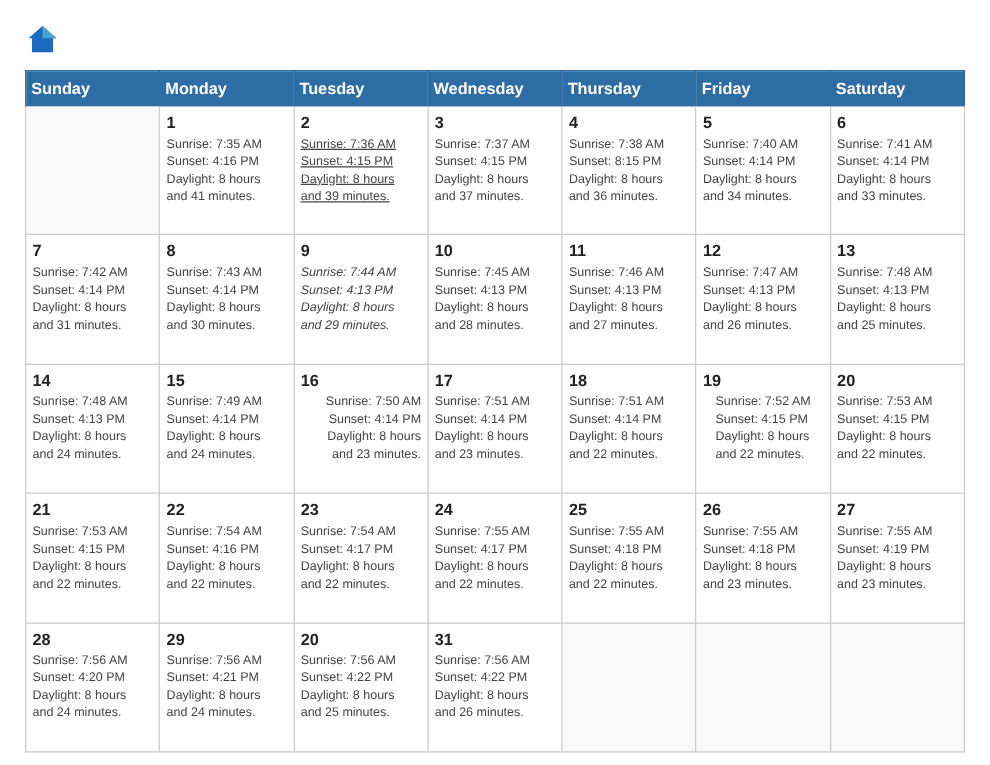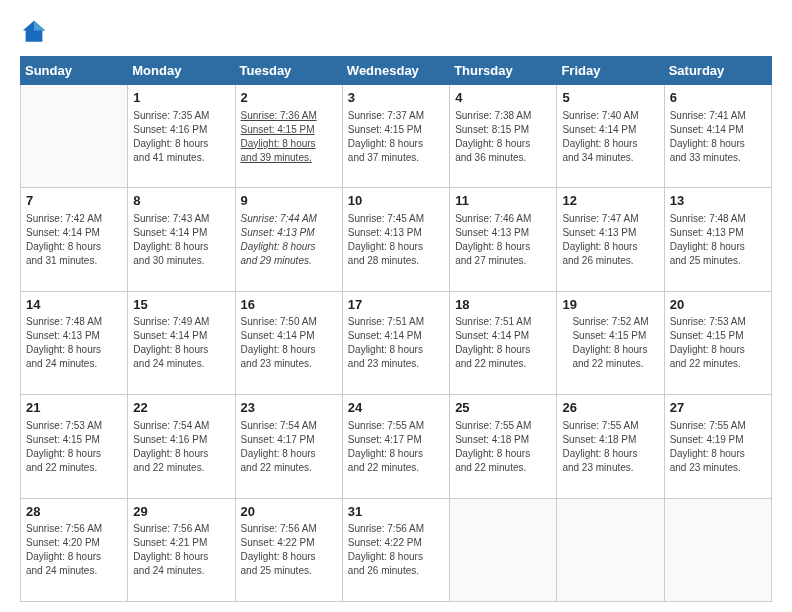--- a/index.html
+++ b/index.html
@@ -233,21 +233,21 @@
           </td>
           <td>
             <span class="day-number">15</span>
             <div class="day-info" style="white-space: pre-line;">Sunrise: 7:49 AM
 Sunset: 4:14 PM
 Daylight: 8 hours
 and 24 minutes.</div>
           </td>
           <td>
             <span class="day-number">16</span>
-            <div class="day-info" style="white-space: pre-line;">Sunrise: 7:50 AM
+            <div class="day-info" style="white-space: pre-line; text-align: right;">Sunrise: 7:50 AM
 Sunset: 4:14 PM
 Daylight: 8 hours
 and 23 minutes.</div>
           </td>
           <td>
             <span class="day-number">17</span>
             <div class="day-info" style="white-space: pre-line;">Sunrise: 7:51 AM
 Sunset: 4:14 PM
 Daylight: 8 hours
 and 23 minutes.</div>

